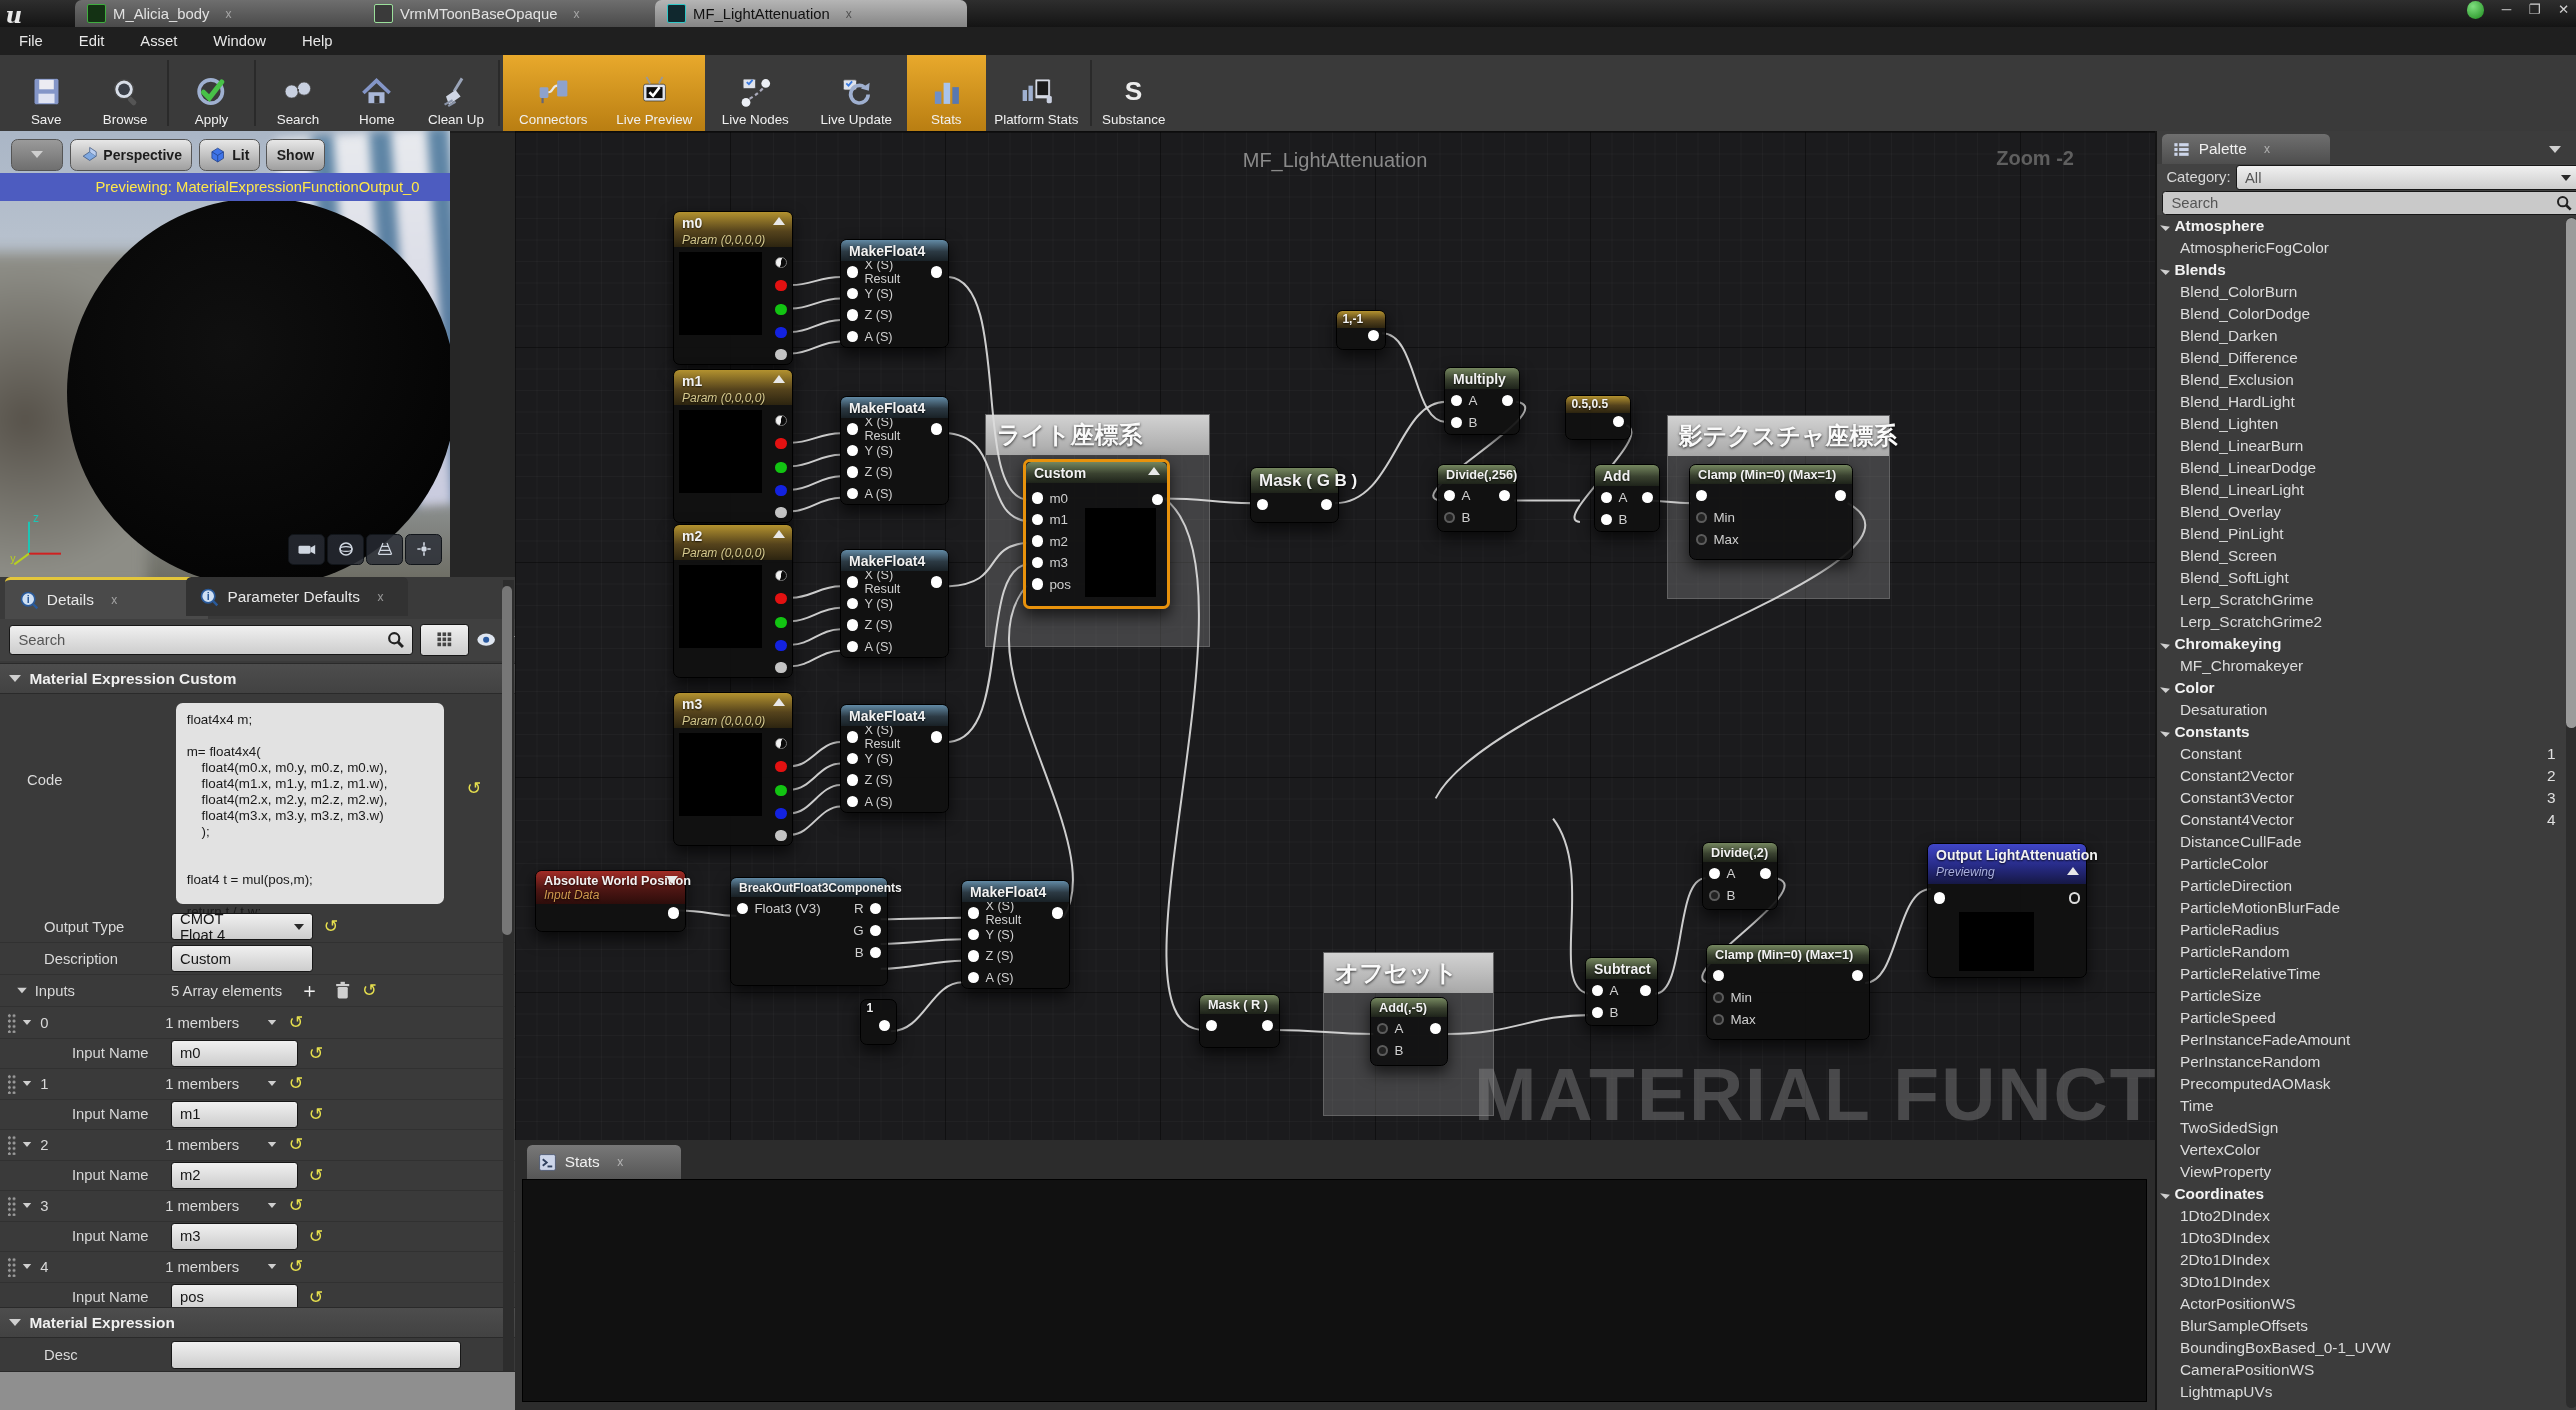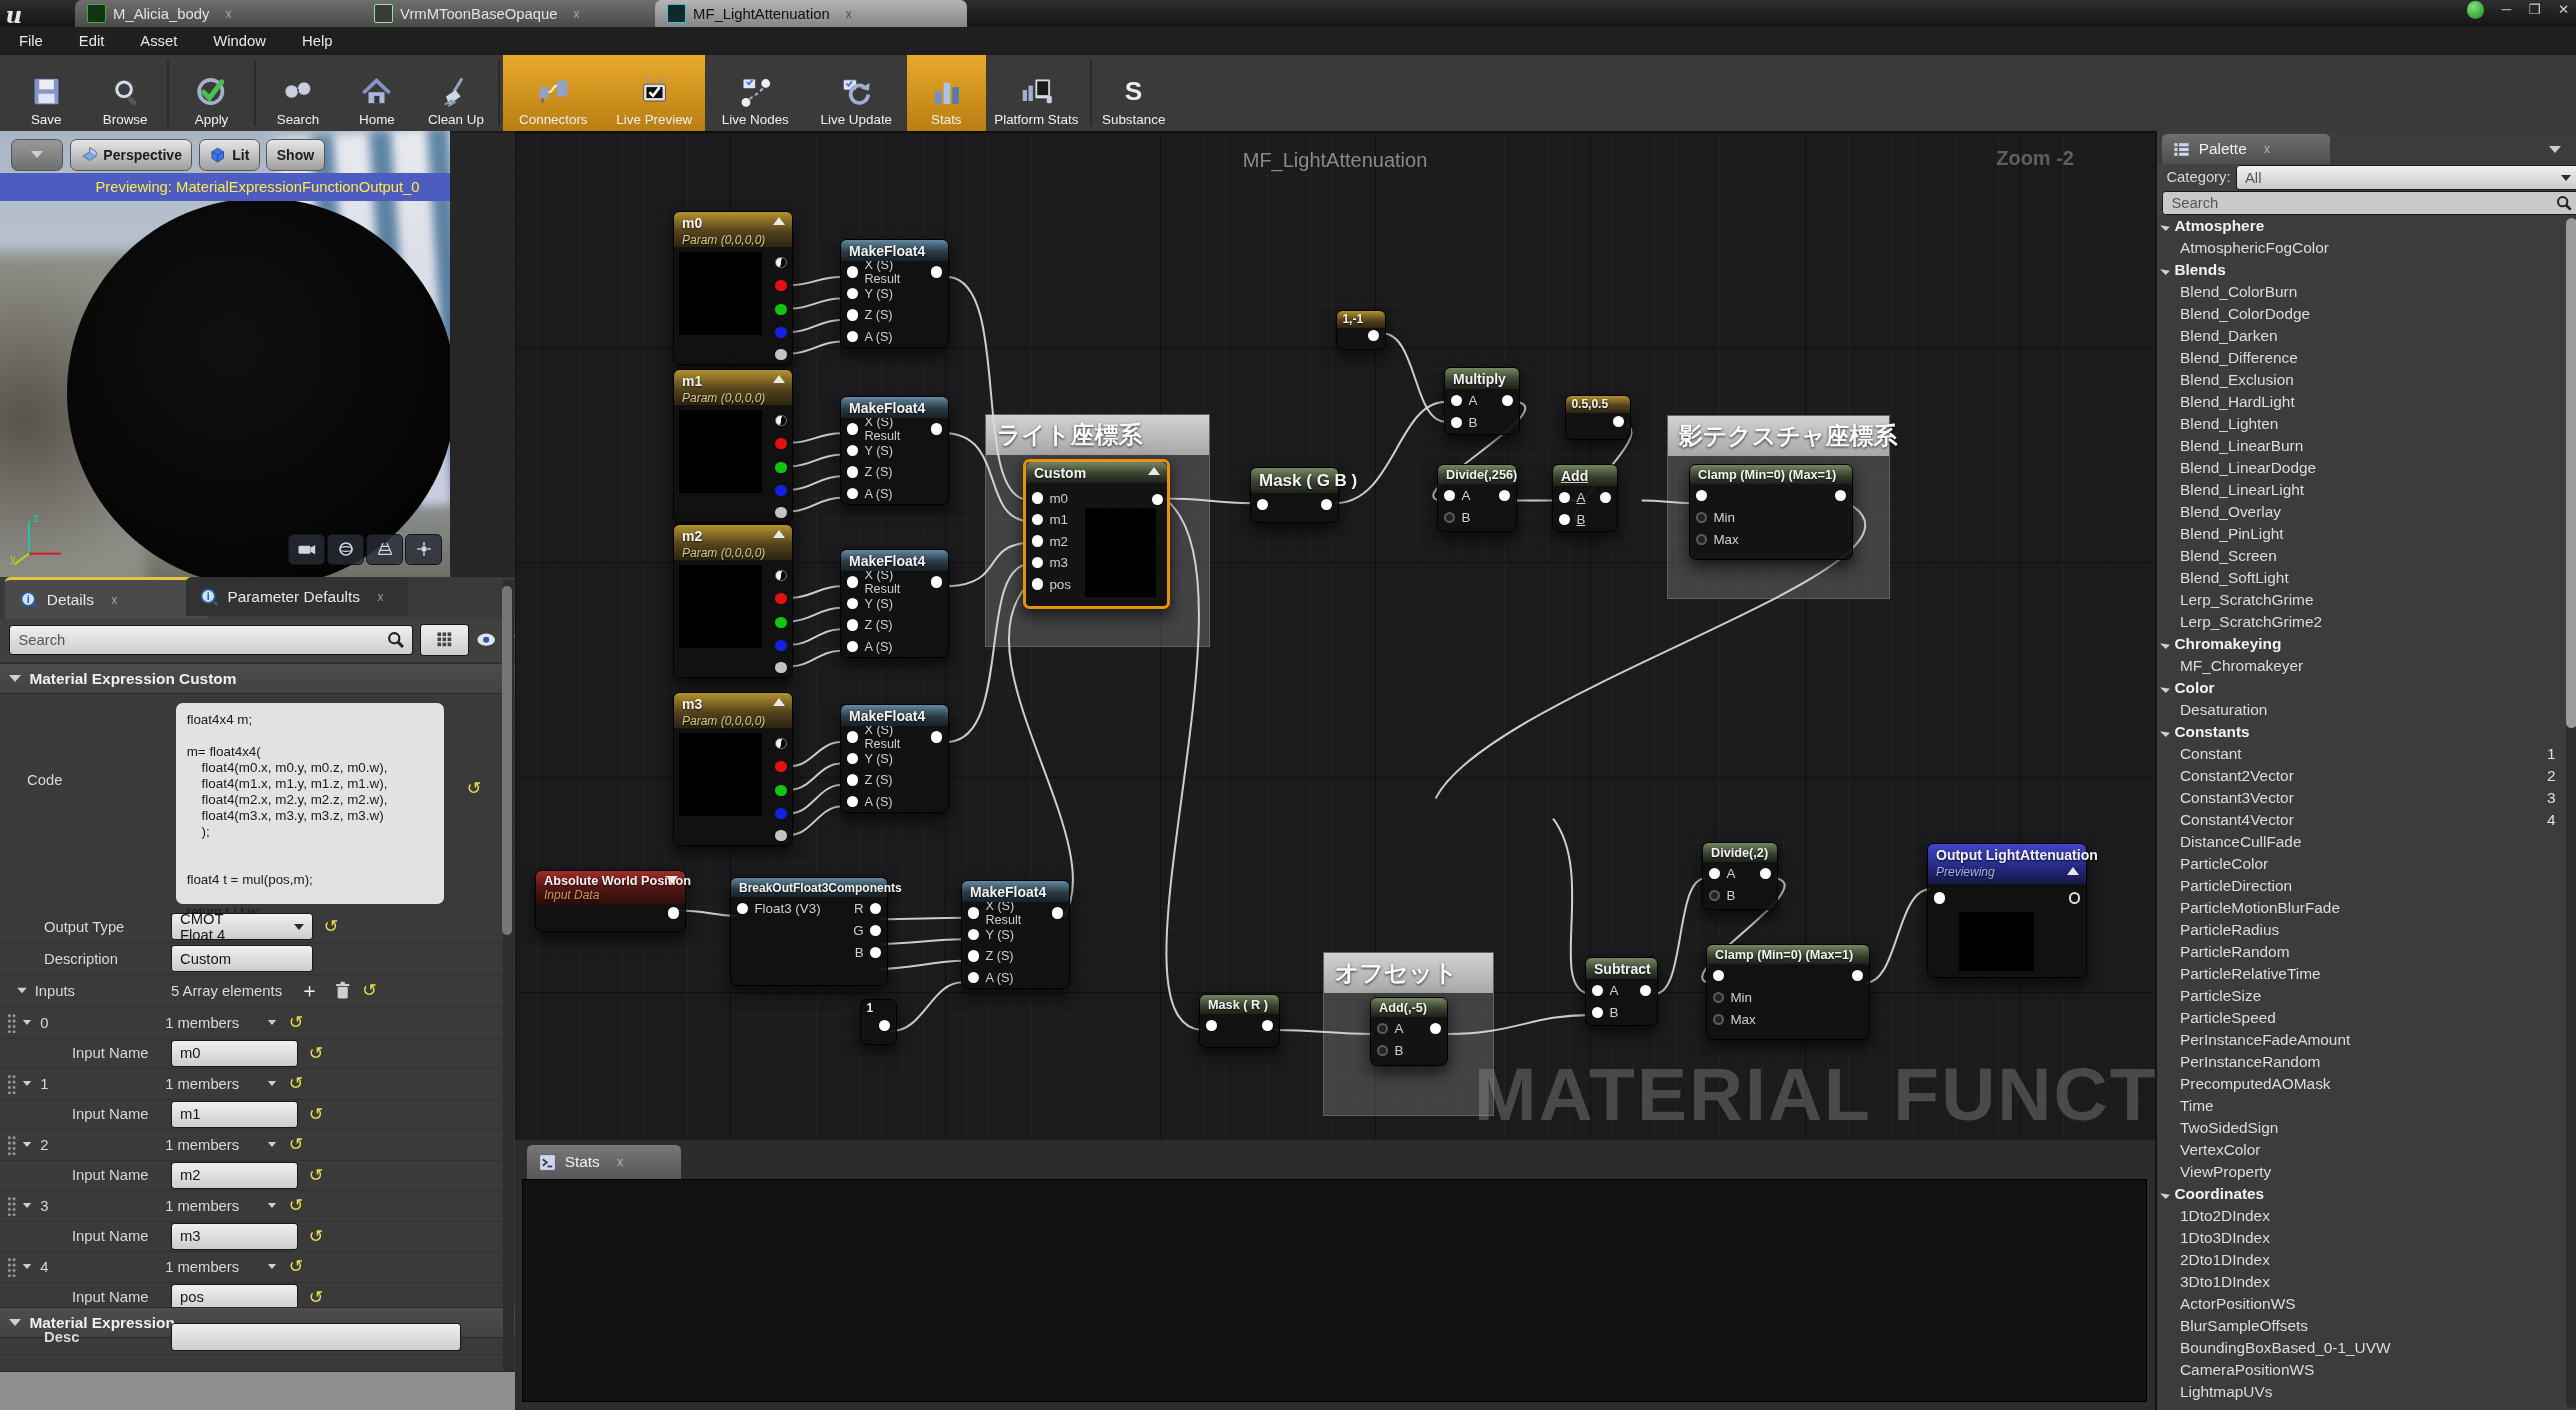--- a/index.html
+++ b/index.html
@@ -480,21 +480,21 @@
           <span style="font-size:14.8px;padding-left:72px;width:99px;flex:none;">Input Name</span>
           <span class="lightinput valuebox" style="width:109px;">pos</span>
           <span class="reset">↺</span>
         </div>
       </div>
 
     <div class="sechdr" style="top:730px;">
       <span class="tridown"></span>
       <span>Material Expression</span>
     </div>
-    <div class="drow" style="top:743px;height:35px;font-weight:bold;">
+    <div class="drow" style="top:761px;height:35px;">
       <div class="dlabel">Desc</div>
       <div class="lightinput valuebox" style="width:272px;">
           <span></span>
         </div>
     </div>
     <div class="abs" style="left:0;top:796px;width:515px;height:38px;border-bottom:0.7px solid #313131;"></div>
     <div class="dscroll" style="top:2.7px;height:828px;">
         <div class="dthumb" style="top:6.7px;height:349px;"></div>
       </div>
     <div class="abs" style="left:0;bottom:0;width:515px;height:38px;background:#8f8f8f;border-top:1.3px solid #2a2a2a;"></div>
@@ -775,21 +775,21 @@
         </div>
     </div>
 
     <div class="node" style="left:1050px;top:263px;width:64px;height:43px;">
       <div class="nhdr hdr-gold" style="font-size:12px;padding:1.3px 5.4px;">0.5,0.5</div>
       <div class="prow" style="height:17.4px;">
           <span class="pin on spacer"></span>
         </div>
     </div>
 
-    <div class="node" style="left:1037px;top:332px;width:64px;height:66px;text-decoration:underline;">
+    <div class="node" style="left:1079px;top:332px;width:64px;height:66px;">
       <div class="nhdr hdr-green">Add</div>
       <div class="prow">
           <span class="pin on"></span>
           <span>A</span>
           <span class="pin on spacer"></span>
         </div>
       <div class="prow">
           <span class="pin on"></span>
           <span>B</span>
         </div>

